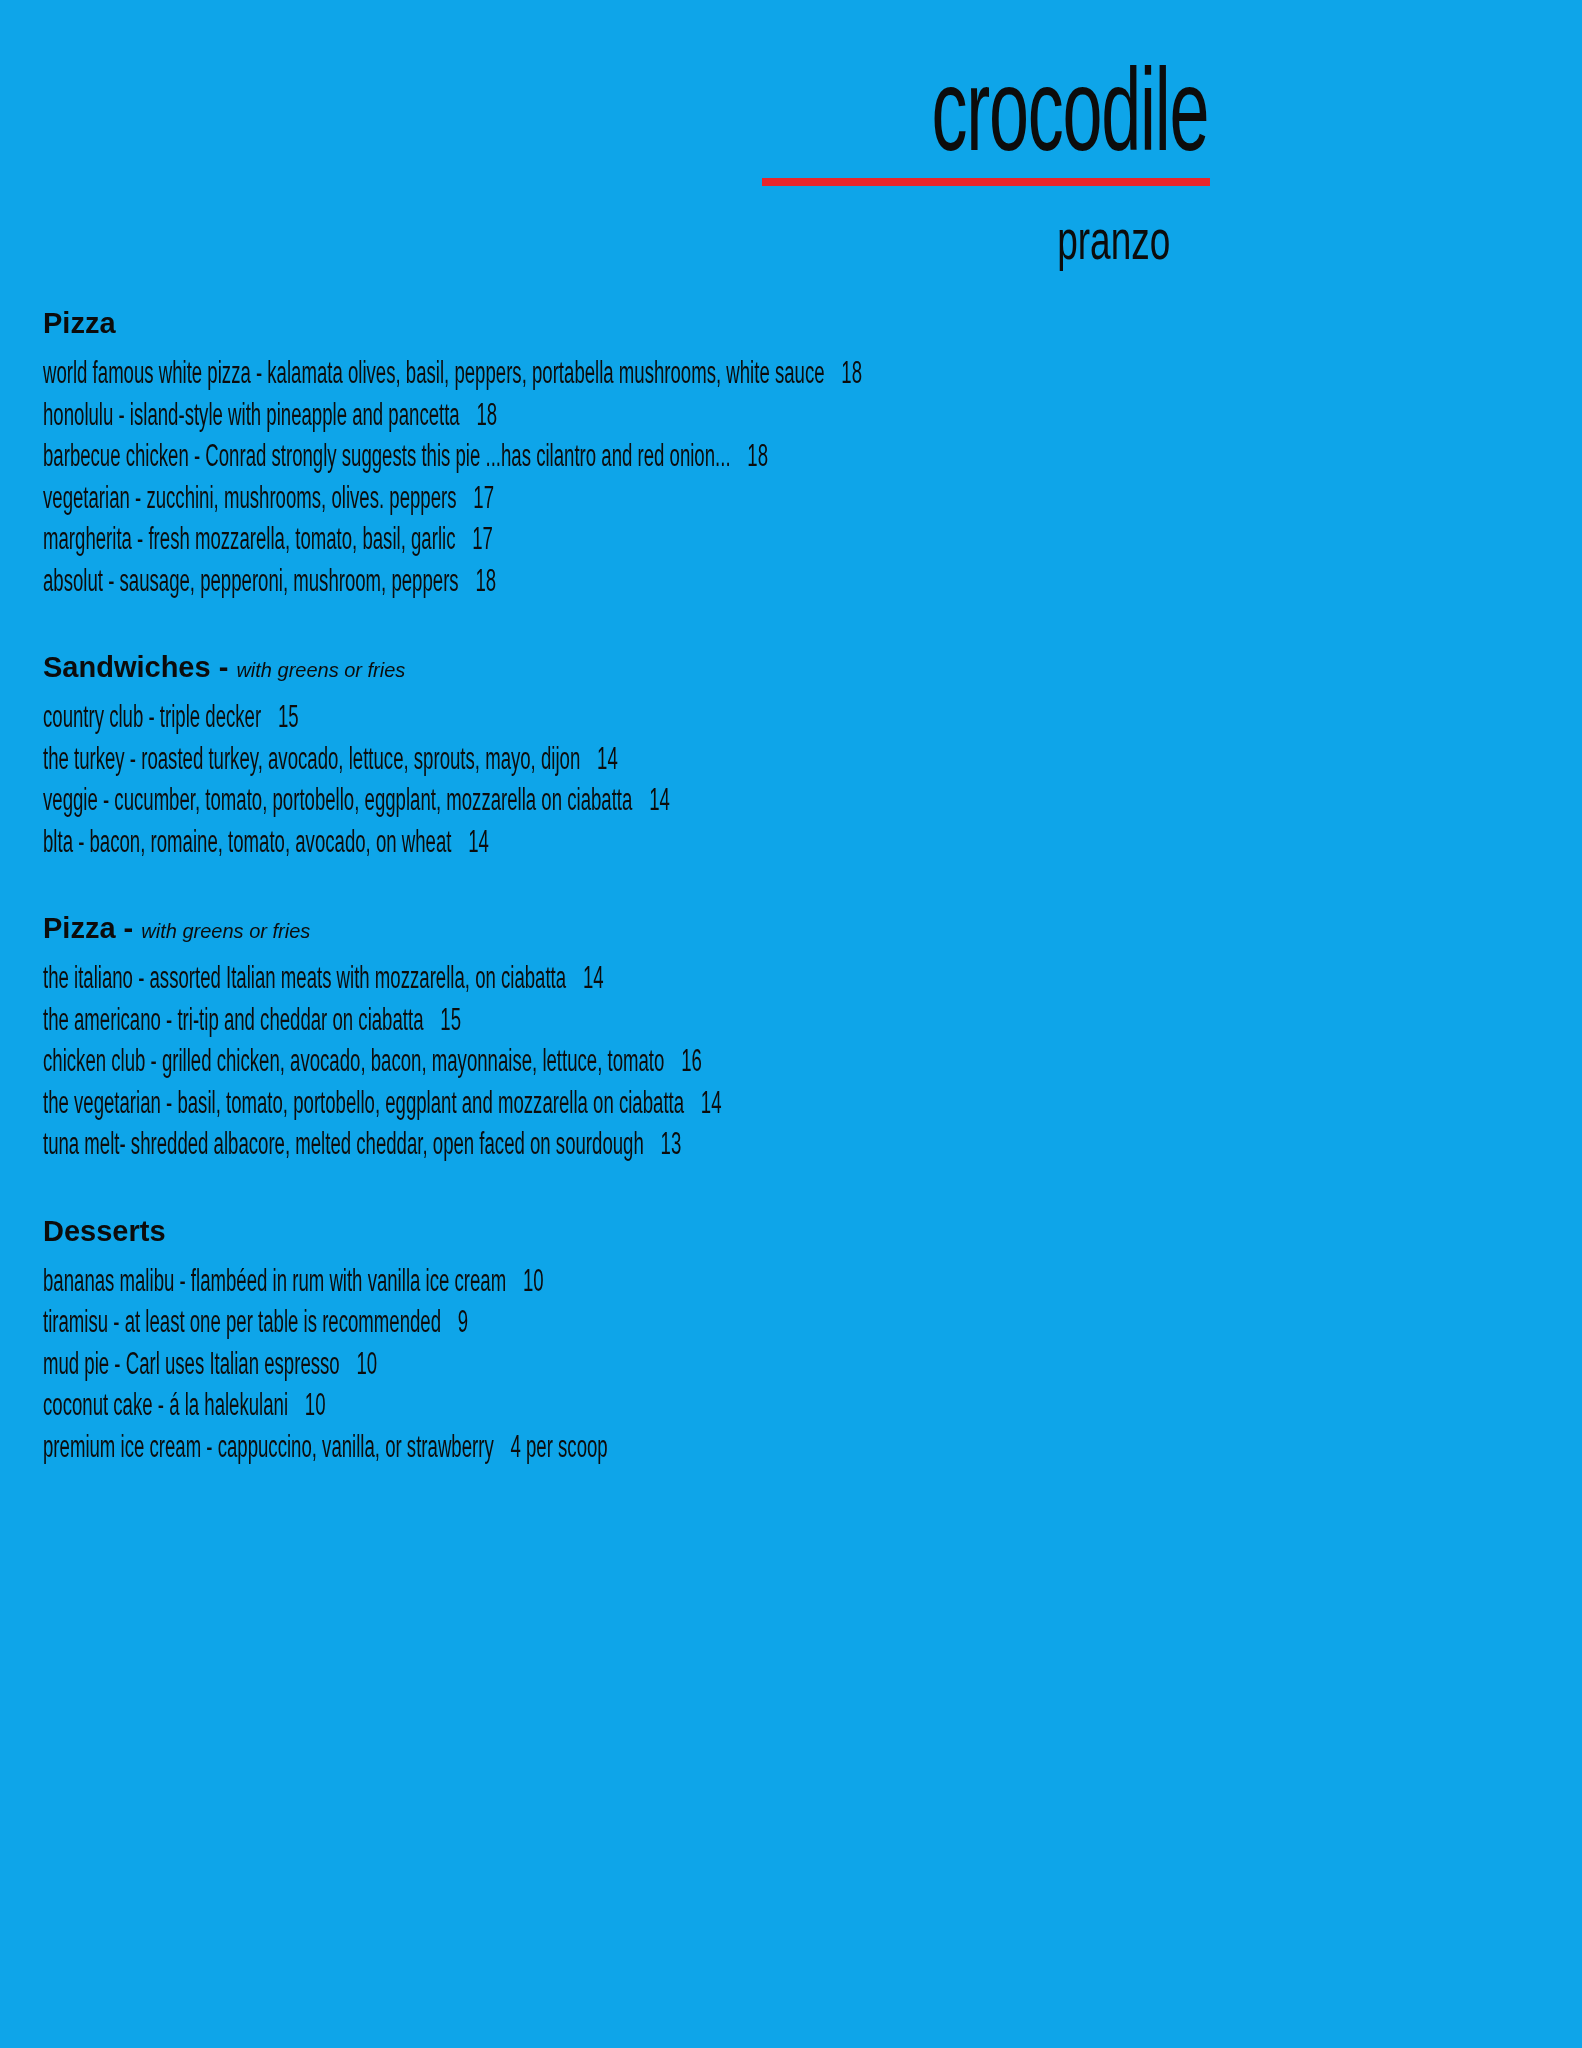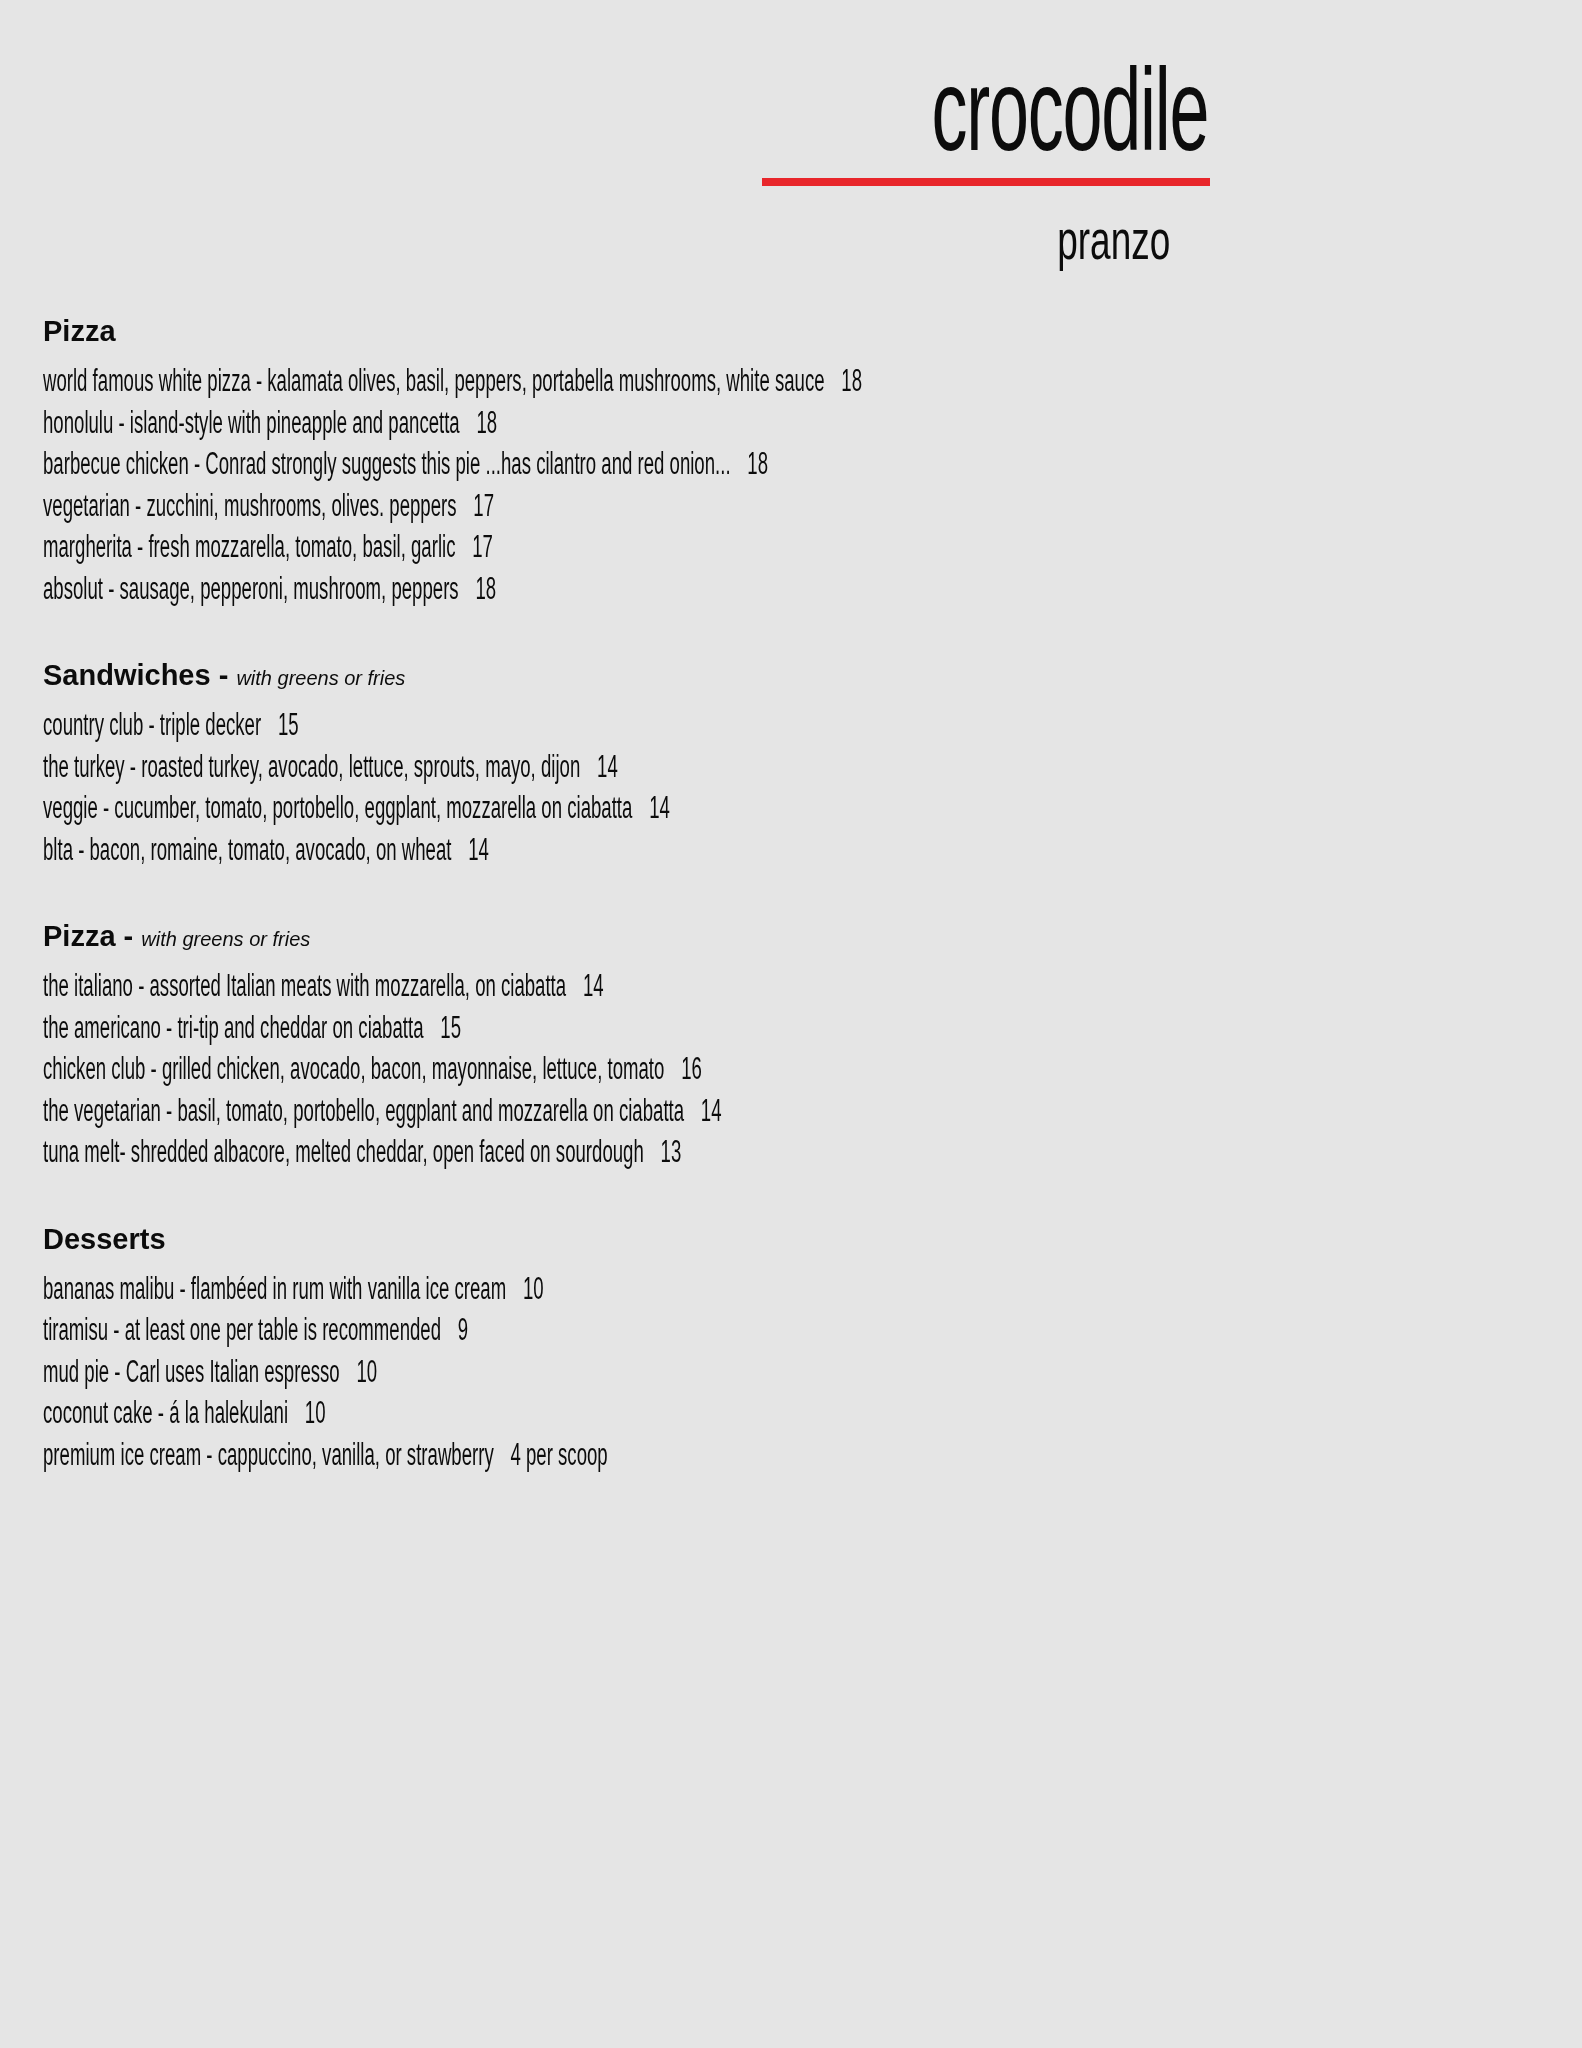--- a/index.html
+++ b/index.html
@@ -9,21 +9,21 @@
     width: 1582px;
     height: 2048px;
     font-family: "Liberation Sans", sans-serif;
     color: #111111;
     overflow: hidden;
   }
   .page {
     position: relative;
     width: 1582px;
     height: 2048px;
-    background: #e5e5e5;
+    background: #0ea5e9;
   }
 
   
   .brand-block {
     position: absolute;
     top: 52px;
     right: 372px;
     width: 448px;
     text-align: right;
   }
@@ -62,21 +62,21 @@
   .menu {
     position: absolute;
     top: 300px;
     left: 43px;
     right: 40px;
   }
   .menu-section {
     margin-bottom: 49px;
   }
   .section-heading {
-    margin: 14px 0 9px 0;
+    margin: 6px 0 9px 0;
     font-size: 29px;
     line-height: 34px;
     font-weight: 700;
     color: #0c0c0c;
     white-space: nowrap;
   }
   .section-note {
     font-weight: 400;
     font-style: italic;
     font-size: 20px;

